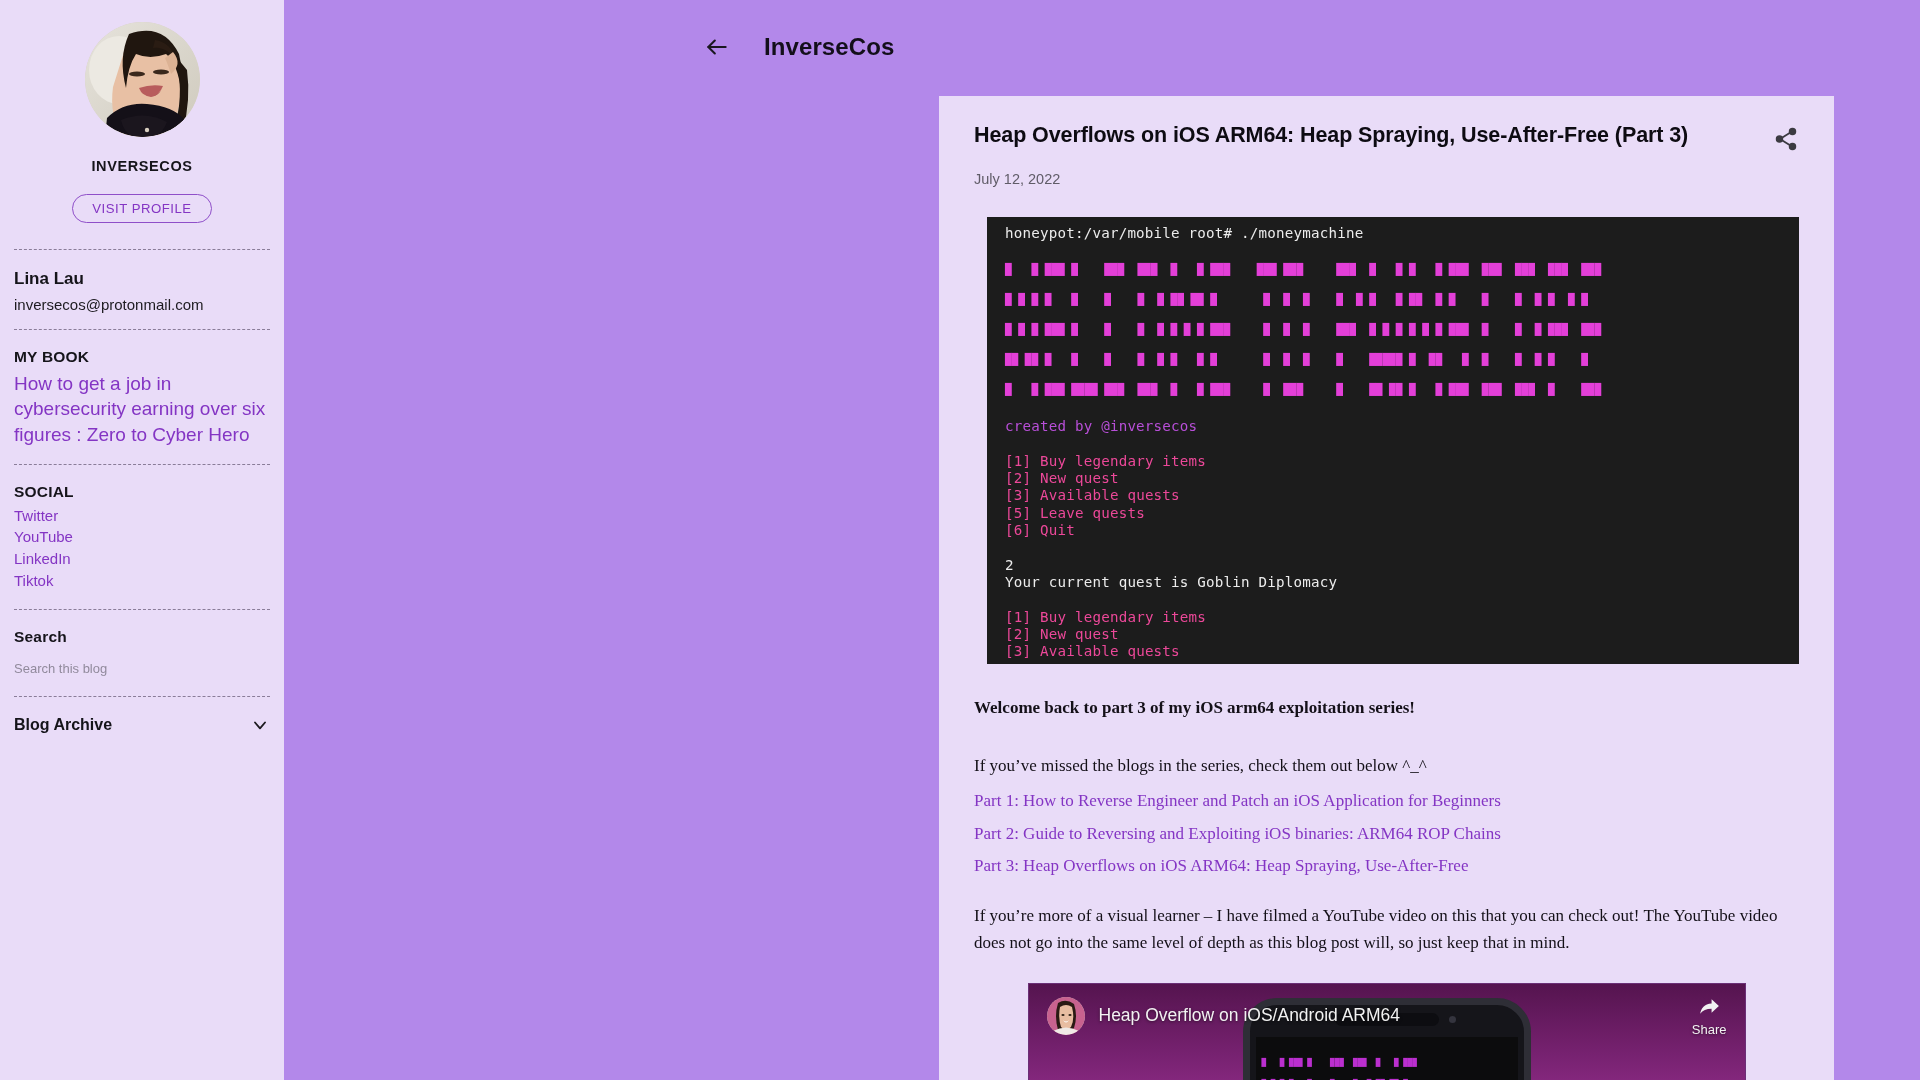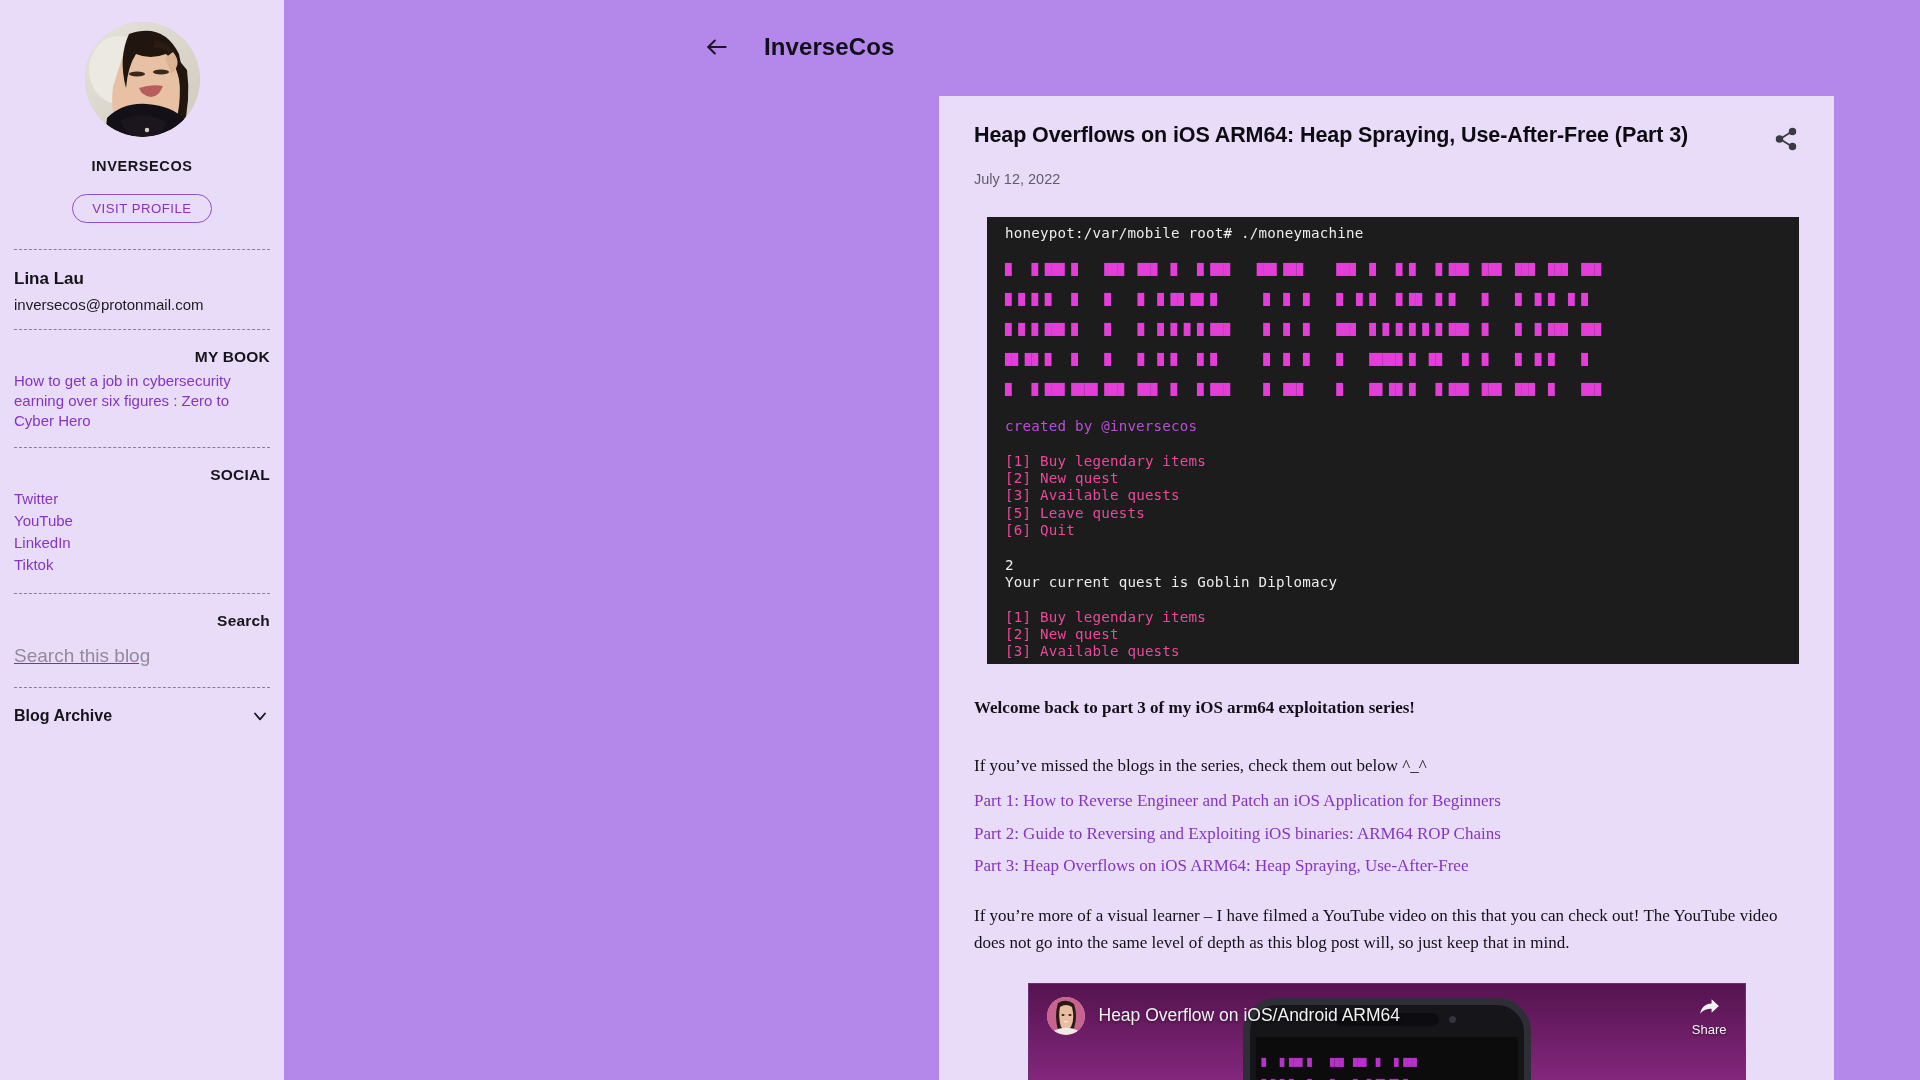--- a/index.html
+++ b/index.html
@@ -91,26 +91,25 @@
     margin-top: 5px;
     line-height: 1.3;
   }
 
   .sb-heading {
     font-size: 15.5px;
     font-weight: 700;
     color: #15141a;
     letter-spacing: 0.2px;
     margin-bottom: 5px;
-    text-align: right;
   }
 
   .sb-link {
     display: block;
-    font-size: 15px;
+    font-size: 19px;
     color: #8435c4;
     text-decoration: none;
     line-height: 1.33;
     cursor: pointer;
   }
   .sb-link.book { line-height: 1.35; }
 
   .sb-social-link {
     display: block;
     font-size: 15px;
@@ -119,25 +118,24 @@
     line-height: 1.33;
     margin-top: 2px;
     cursor: pointer;
   }
 
   .search-input {
     width: 100%;
     border: none;
     outline: none;
     background: transparent;
-    font-size: 19px;
+    font-size: 13px;
     color: #a21caf;
     padding: 10px 0 4px 0;
     font-family: "Liberation Sans", sans-serif;
-    text-decoration: underline;
   }
   .search-input::placeholder { color: #918a9c; }
 
   .archive-row {
     display: flex;
     align-items: center;
     justify-content: space-between;
     padding-top: 18px;
     cursor: pointer;
   }

